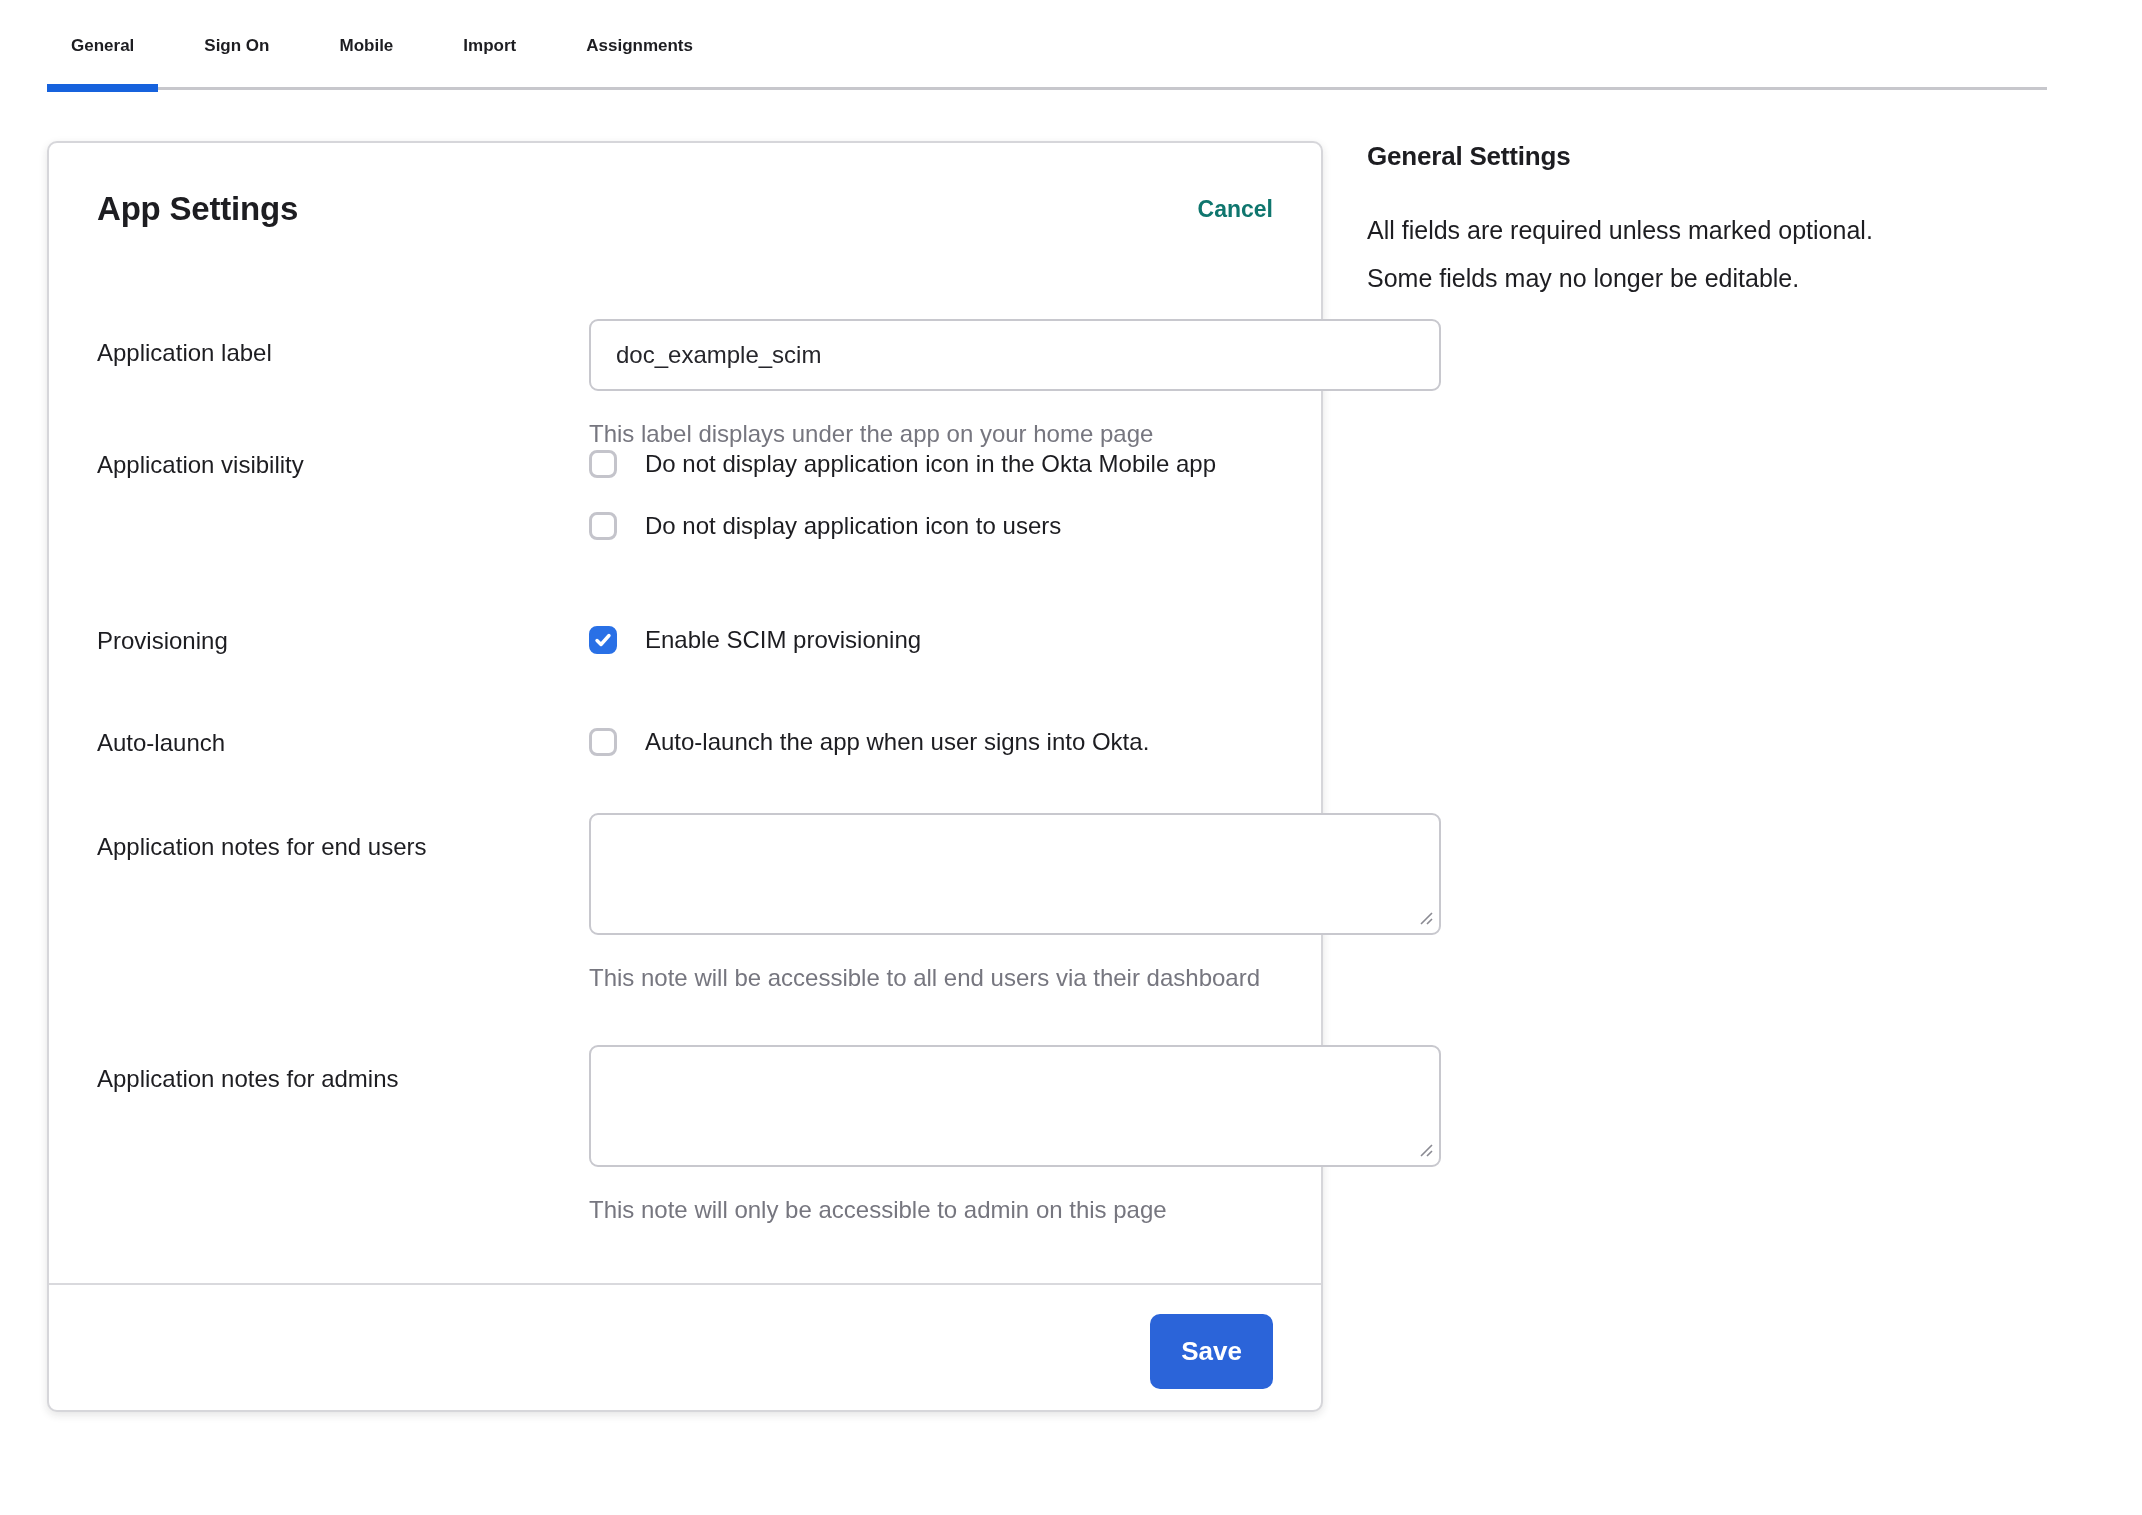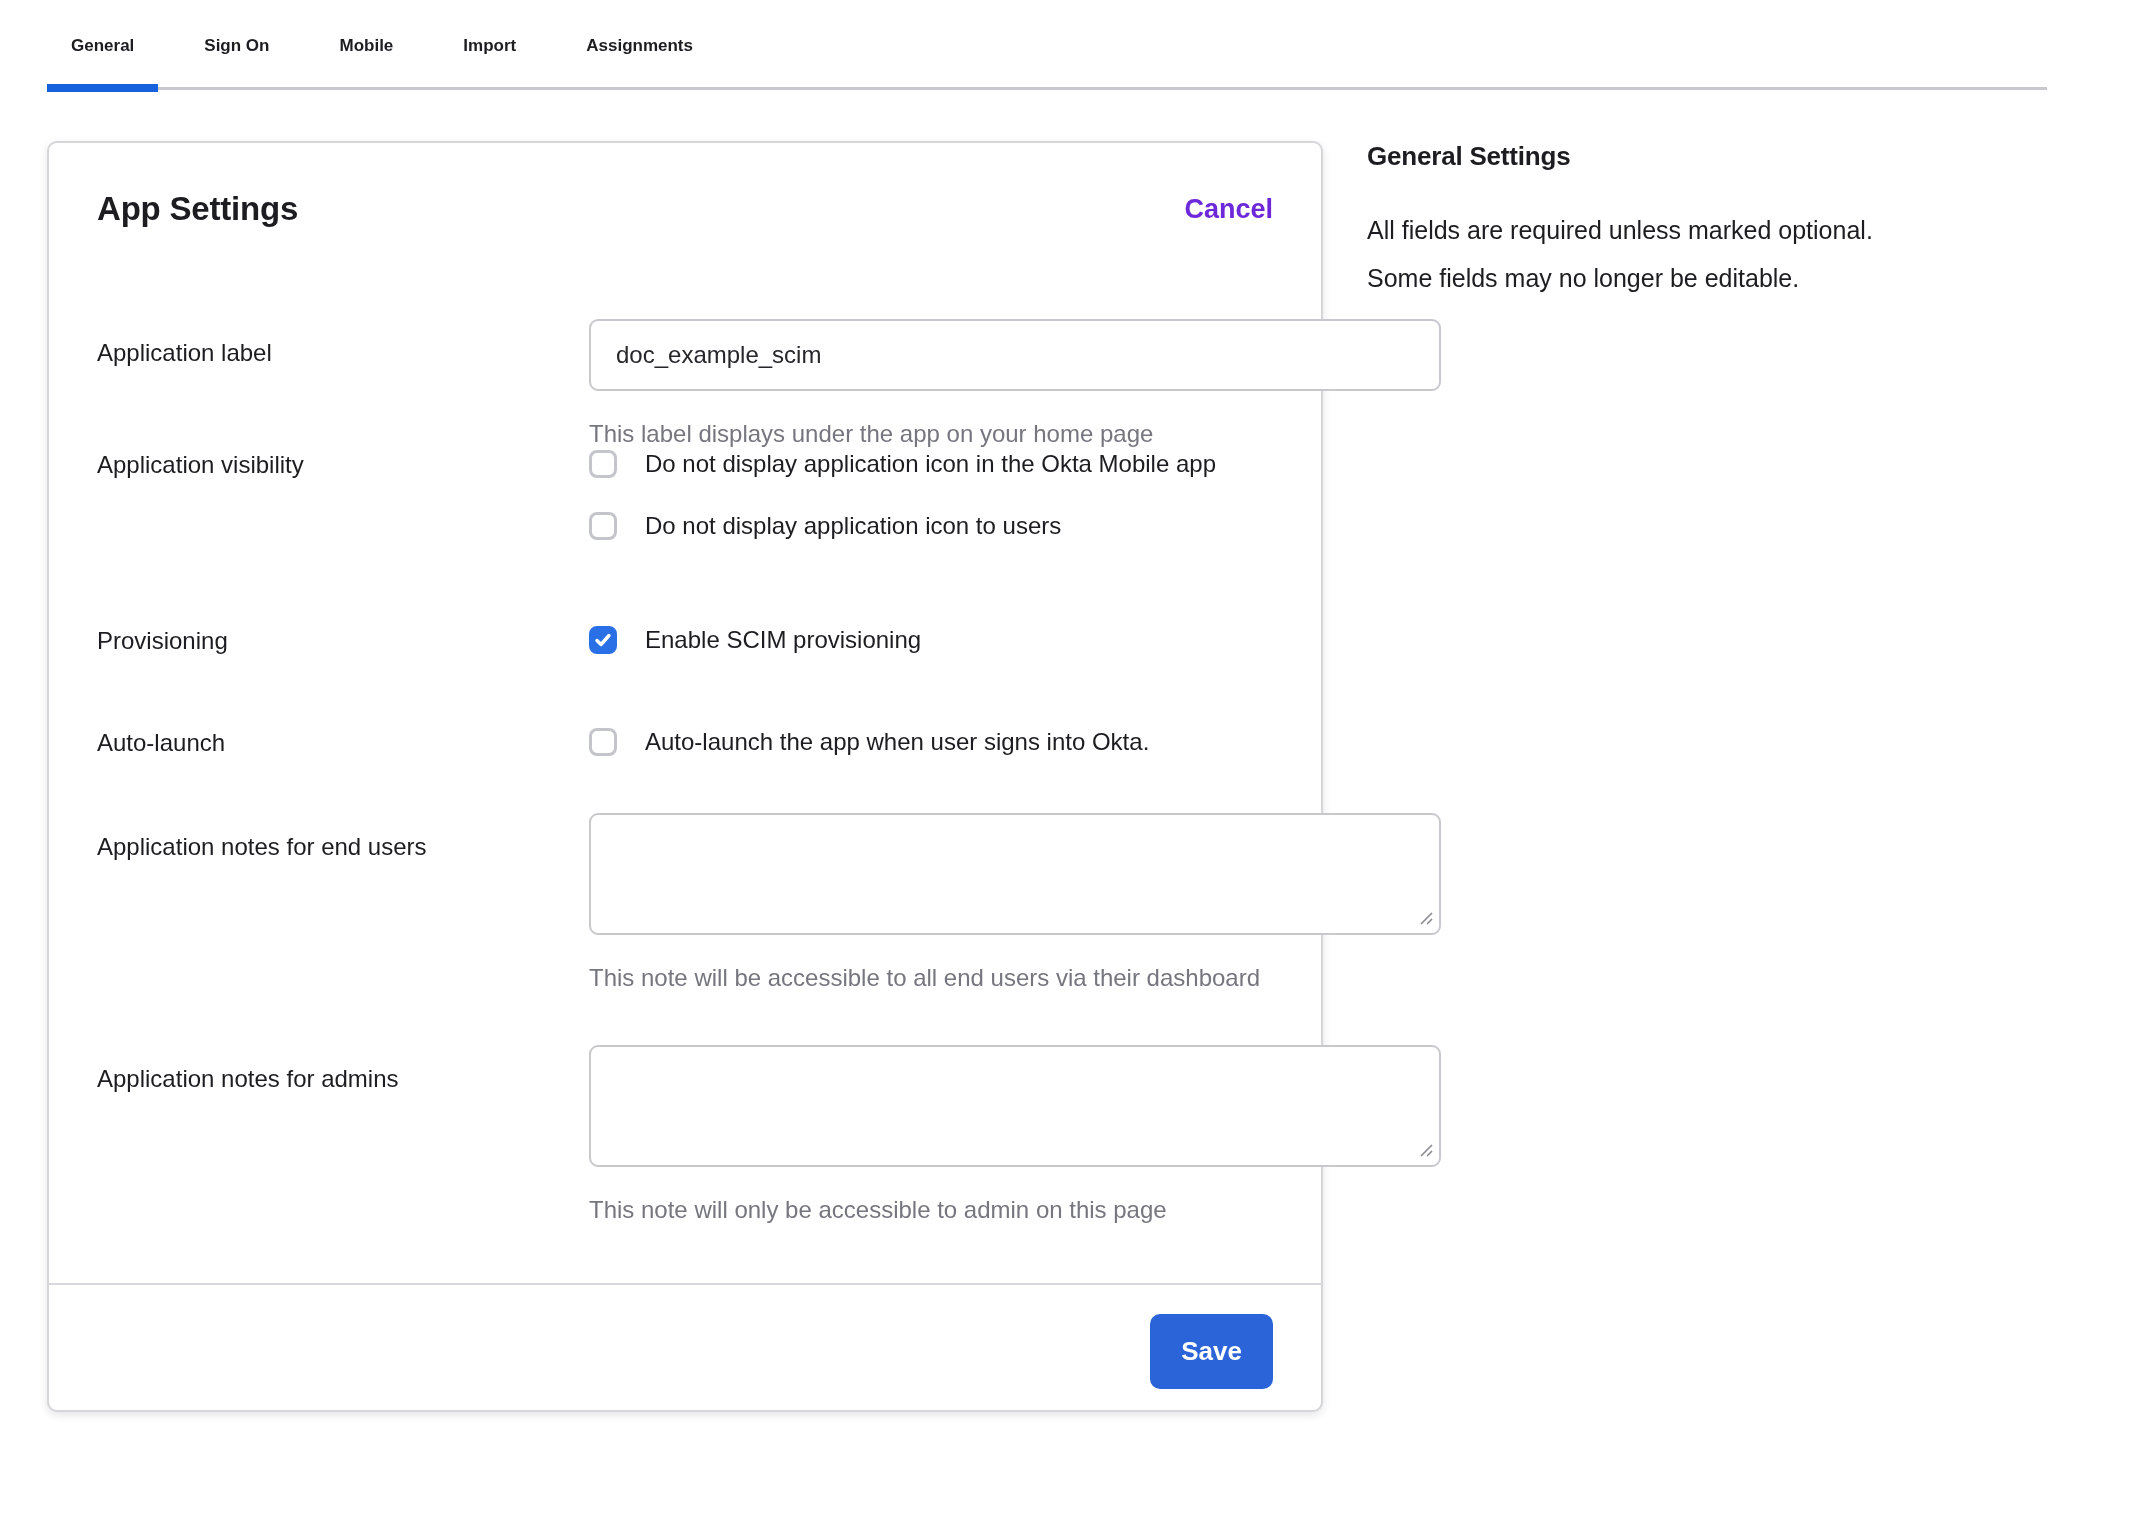--- a/index.html
+++ b/index.html
@@ -38,21 +38,21 @@
   
   .card {
     margin-left:47px; width:1276px;
     background:#fff;
     border:2px solid #d6d6da; border-radius:10px;
     box-shadow:0 3px 8px rgba(29,29,33,.12);
   }
   .card-body { padding:44px 48px 58px; }
   .card-header { display:flex; justify-content:space-between; align-items:center; height:44px; margin-bottom:88px; }
   .card-title { font-size:33px; font-weight:700; letter-spacing:-.2px; }
-  .cancel-link { font-size:27px; font-weight:700; color:#6d28d9; text-decoration:none; cursor:pointer; }
+  .cancel-link { font-size:23px; font-weight:700; color:#0f766e; text-decoration:none; cursor:pointer; }
 
   
   .form-row { display:flex; }
   .row-label { width:492px; flex:none; font-size:24px; color:#1d1d21; padding-top:2px; }
   .form-row.field .row-label { padding-top:20px; }
   .row-control { width:852px; flex:none; }
 
   .text-input {
     width:100%; height:72px;
     border:2px solid #c8c8ce; border-radius:9px;

